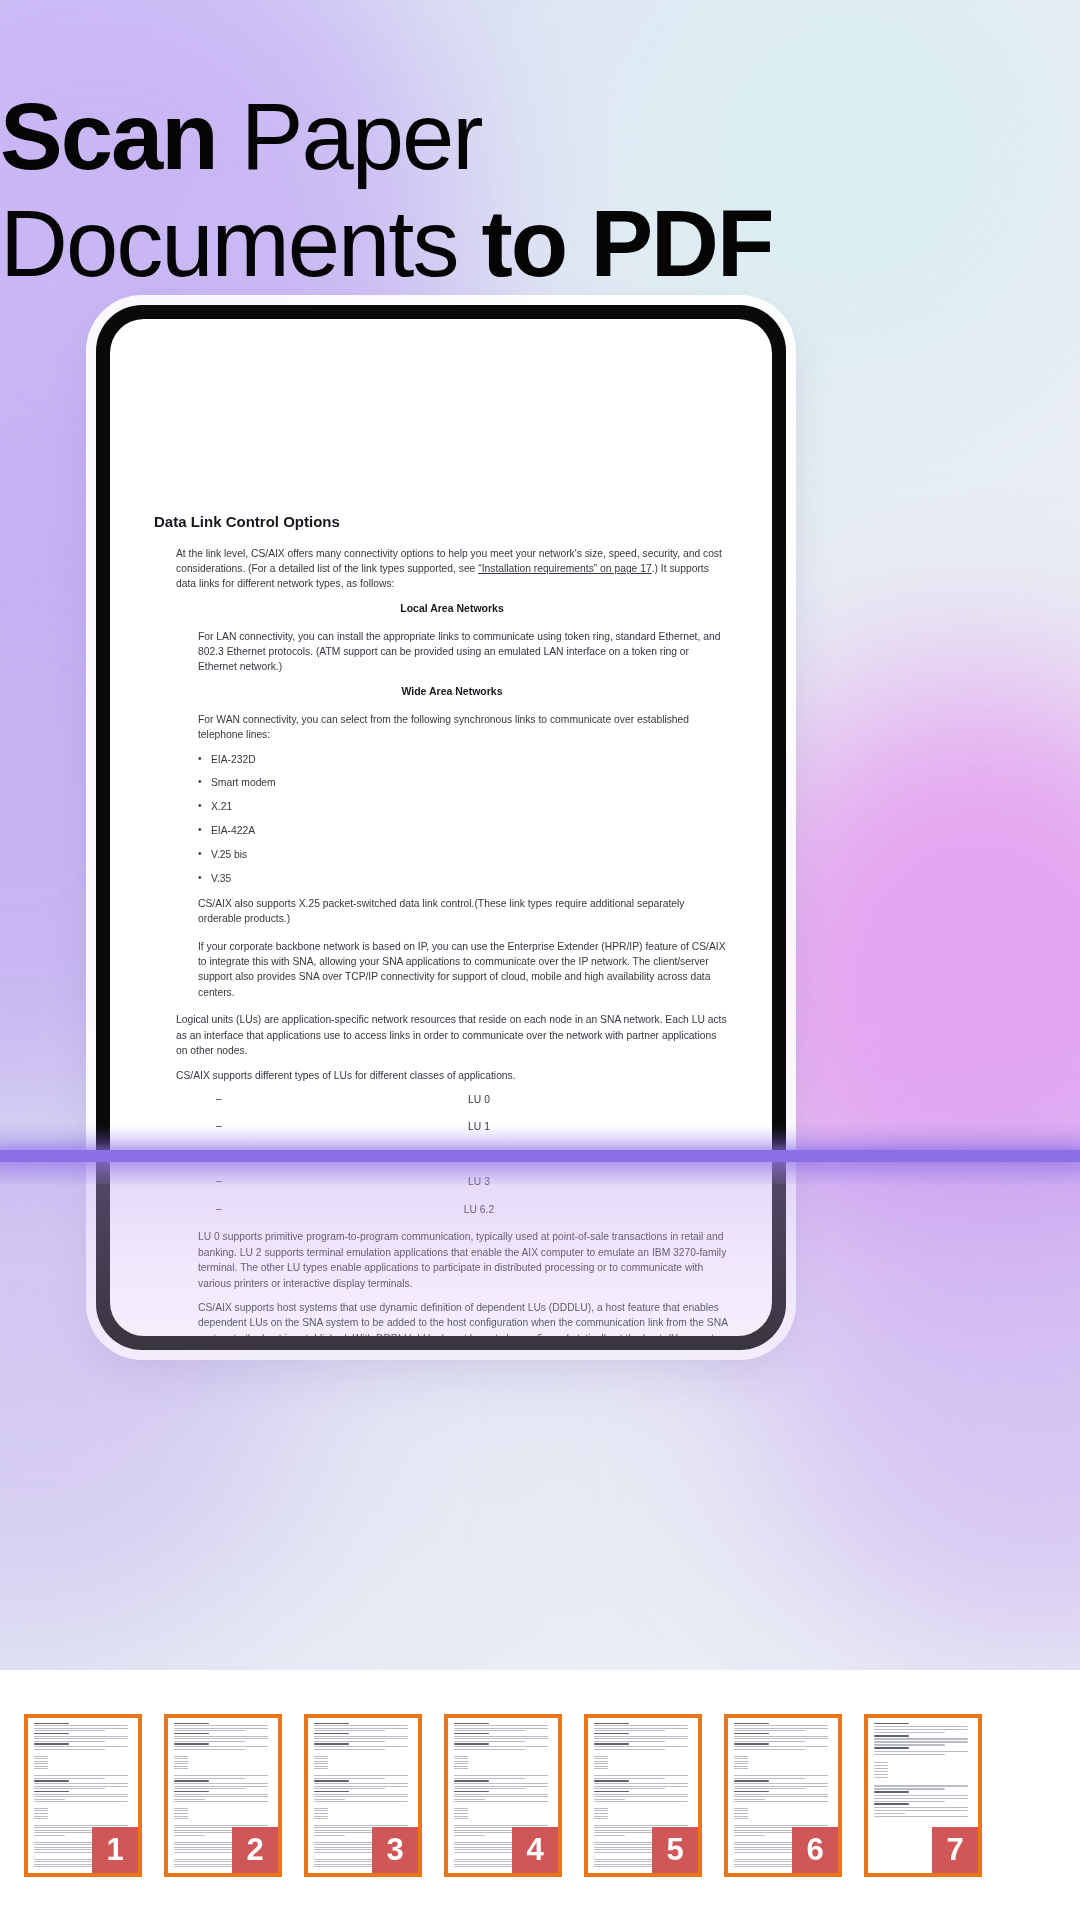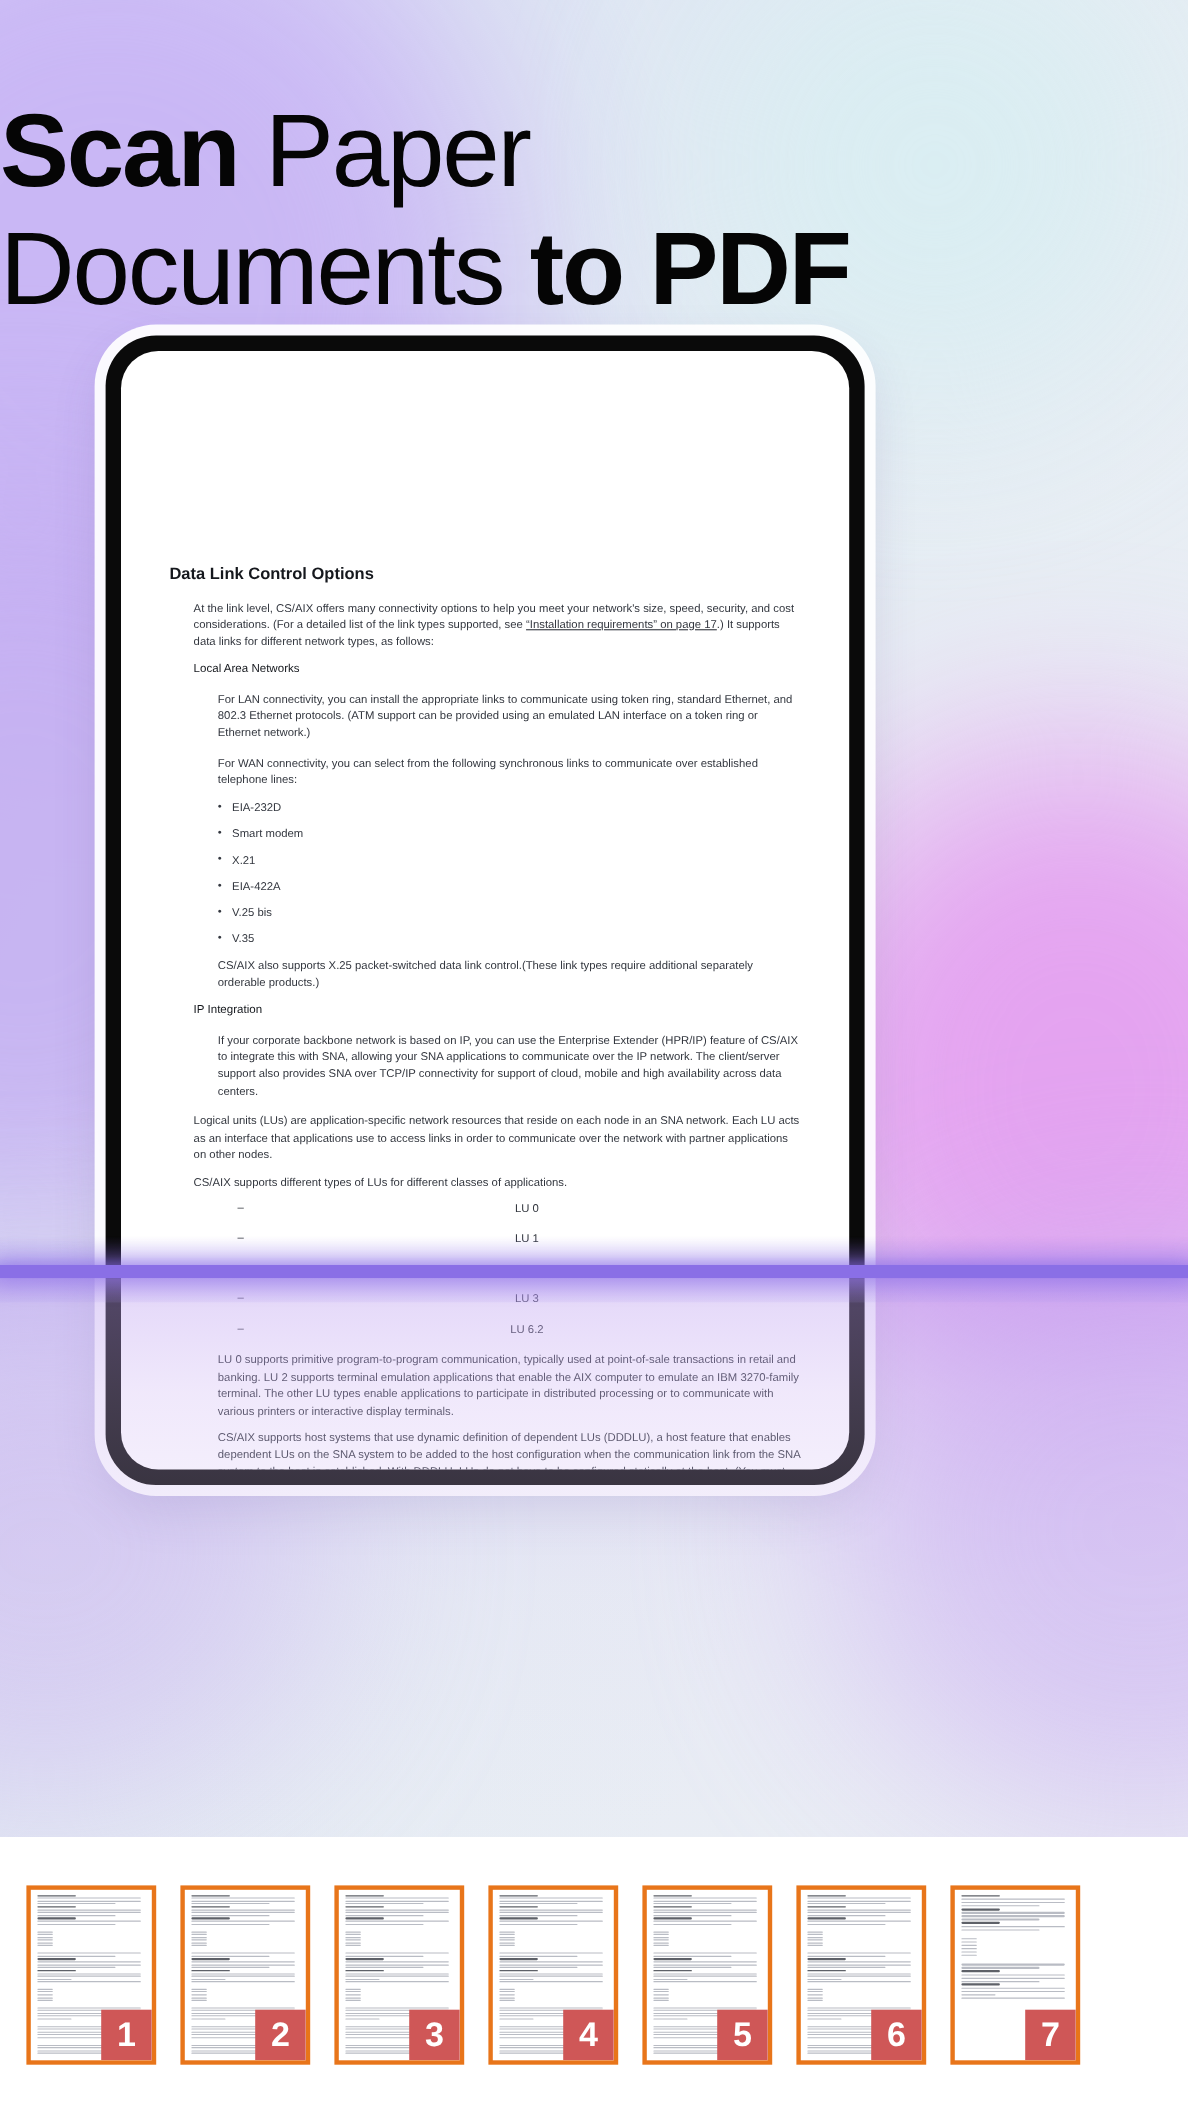--- a/index.html
+++ b/index.html
@@ -62,21 +62,21 @@
   
   #doc {
     position:absolute;
     left:0; right:0; top:0;
     padding:192px 44px 0 44px;
     color:#33373f;
     font-size:10.3px;
     line-height:1.5;
   }
   #doc .h3 { font-weight:700; color:#15181d; font-size:15px; margin-bottom:2px; }
-  #doc .h4 { font-weight:400; color:#15181d; font-size:10.5px; margin:9px 0 2px 22px; }
+  #doc .h4 { font-weight:700; color:#15181d; font-size:10.5px; margin:9px 0 2px 22px;text-align:center; }
   #doc .p  { margin:12px 0 0 22px; }
   #doc .p.ind2 { margin-left:44px; }
   #doc .gap { margin-top:9px; }
   #doc .lnk { text-decoration:underline; }
   #doc ul { list-style:none; margin:9px 0 0 44px; }
   #doc ul li { margin-bottom:8.5px; position:relative; padding-left:13px; }
   #doc ul li:before { content:"•"; position:absolute; left:0; top:-1px; }
   #doc ul.dash li:before { content:"–"; }
   #doc ul.dash { margin-left:62px; }
   #doc ul.dash li { margin-bottom:12px; padding-left:14px;text-align:center; }
@@ -165,34 +165,34 @@
   <div id="phone-screen">
 
     <div id="doc">
 
       <div class="h3">Data Link Control Options</div>
       <div class="p"><span>At the link level, CS/AIX offers many connectivity options to help you meet your network's size, speed, security, and cost considerations. (For a detailed list of the link types supported, see </span><span class="lnk">“Installation requirements” on page 17</span><span>.) It supports data links for different network types, as follows:</span></div>
 
       <div class="h4">Local Area Networks</div>
       <div class="p ind2">For LAN connectivity, you can install the appropriate links to communicate using token ring, standard Ethernet, and 802.3 Ethernet protocols. (ATM support can be provided using an emulated LAN interface on a token ring or Ethernet network.)</div>
 
+      <div class="h4">Wide Area Networks</div>
       <div class="p ind2">For WAN connectivity, you can select from the following synchronous links to communicate over established telephone lines:</div>
 
       <ul>
         <li>EIA-232D</li>
         <li>Smart modem</li>
         <li>X.21</li>
         <li>EIA-422A</li>
         <li>V.25 bis</li>
         <li>V.35</li>
       </ul>
 
       <div class="p ind2 gap">CS/AIX also supports X.25 packet-switched data link control.(These link types require additional separately orderable products.)</div>
 
-      <div class="h4">IP Integration</div>
       <div class="p ind2">If your corporate backbone network is based on IP, you can use the Enterprise Extender (HPR/IP) feature of CS/AIX to integrate this with SNA, allowing your SNA applications to communicate over the IP network. The client/server support also provides SNA over TCP/IP connectivity for support of cloud, mobile and high availability across data centers.</div>
 
       <div class="p">Logical units (LUs) are application-specific network resources that reside on each node in an SNA network. Each LU acts as an interface that applications use to access links in order to communicate over the network with partner applications on other nodes.</div>
       <div class="p gap">CS/AIX supports different types of LUs for different classes of applications.</div>
 
 
       <ul class="dash">
         <li>LU 0</li>
         <li>LU 1</li>
         <li>LU 2</li>

